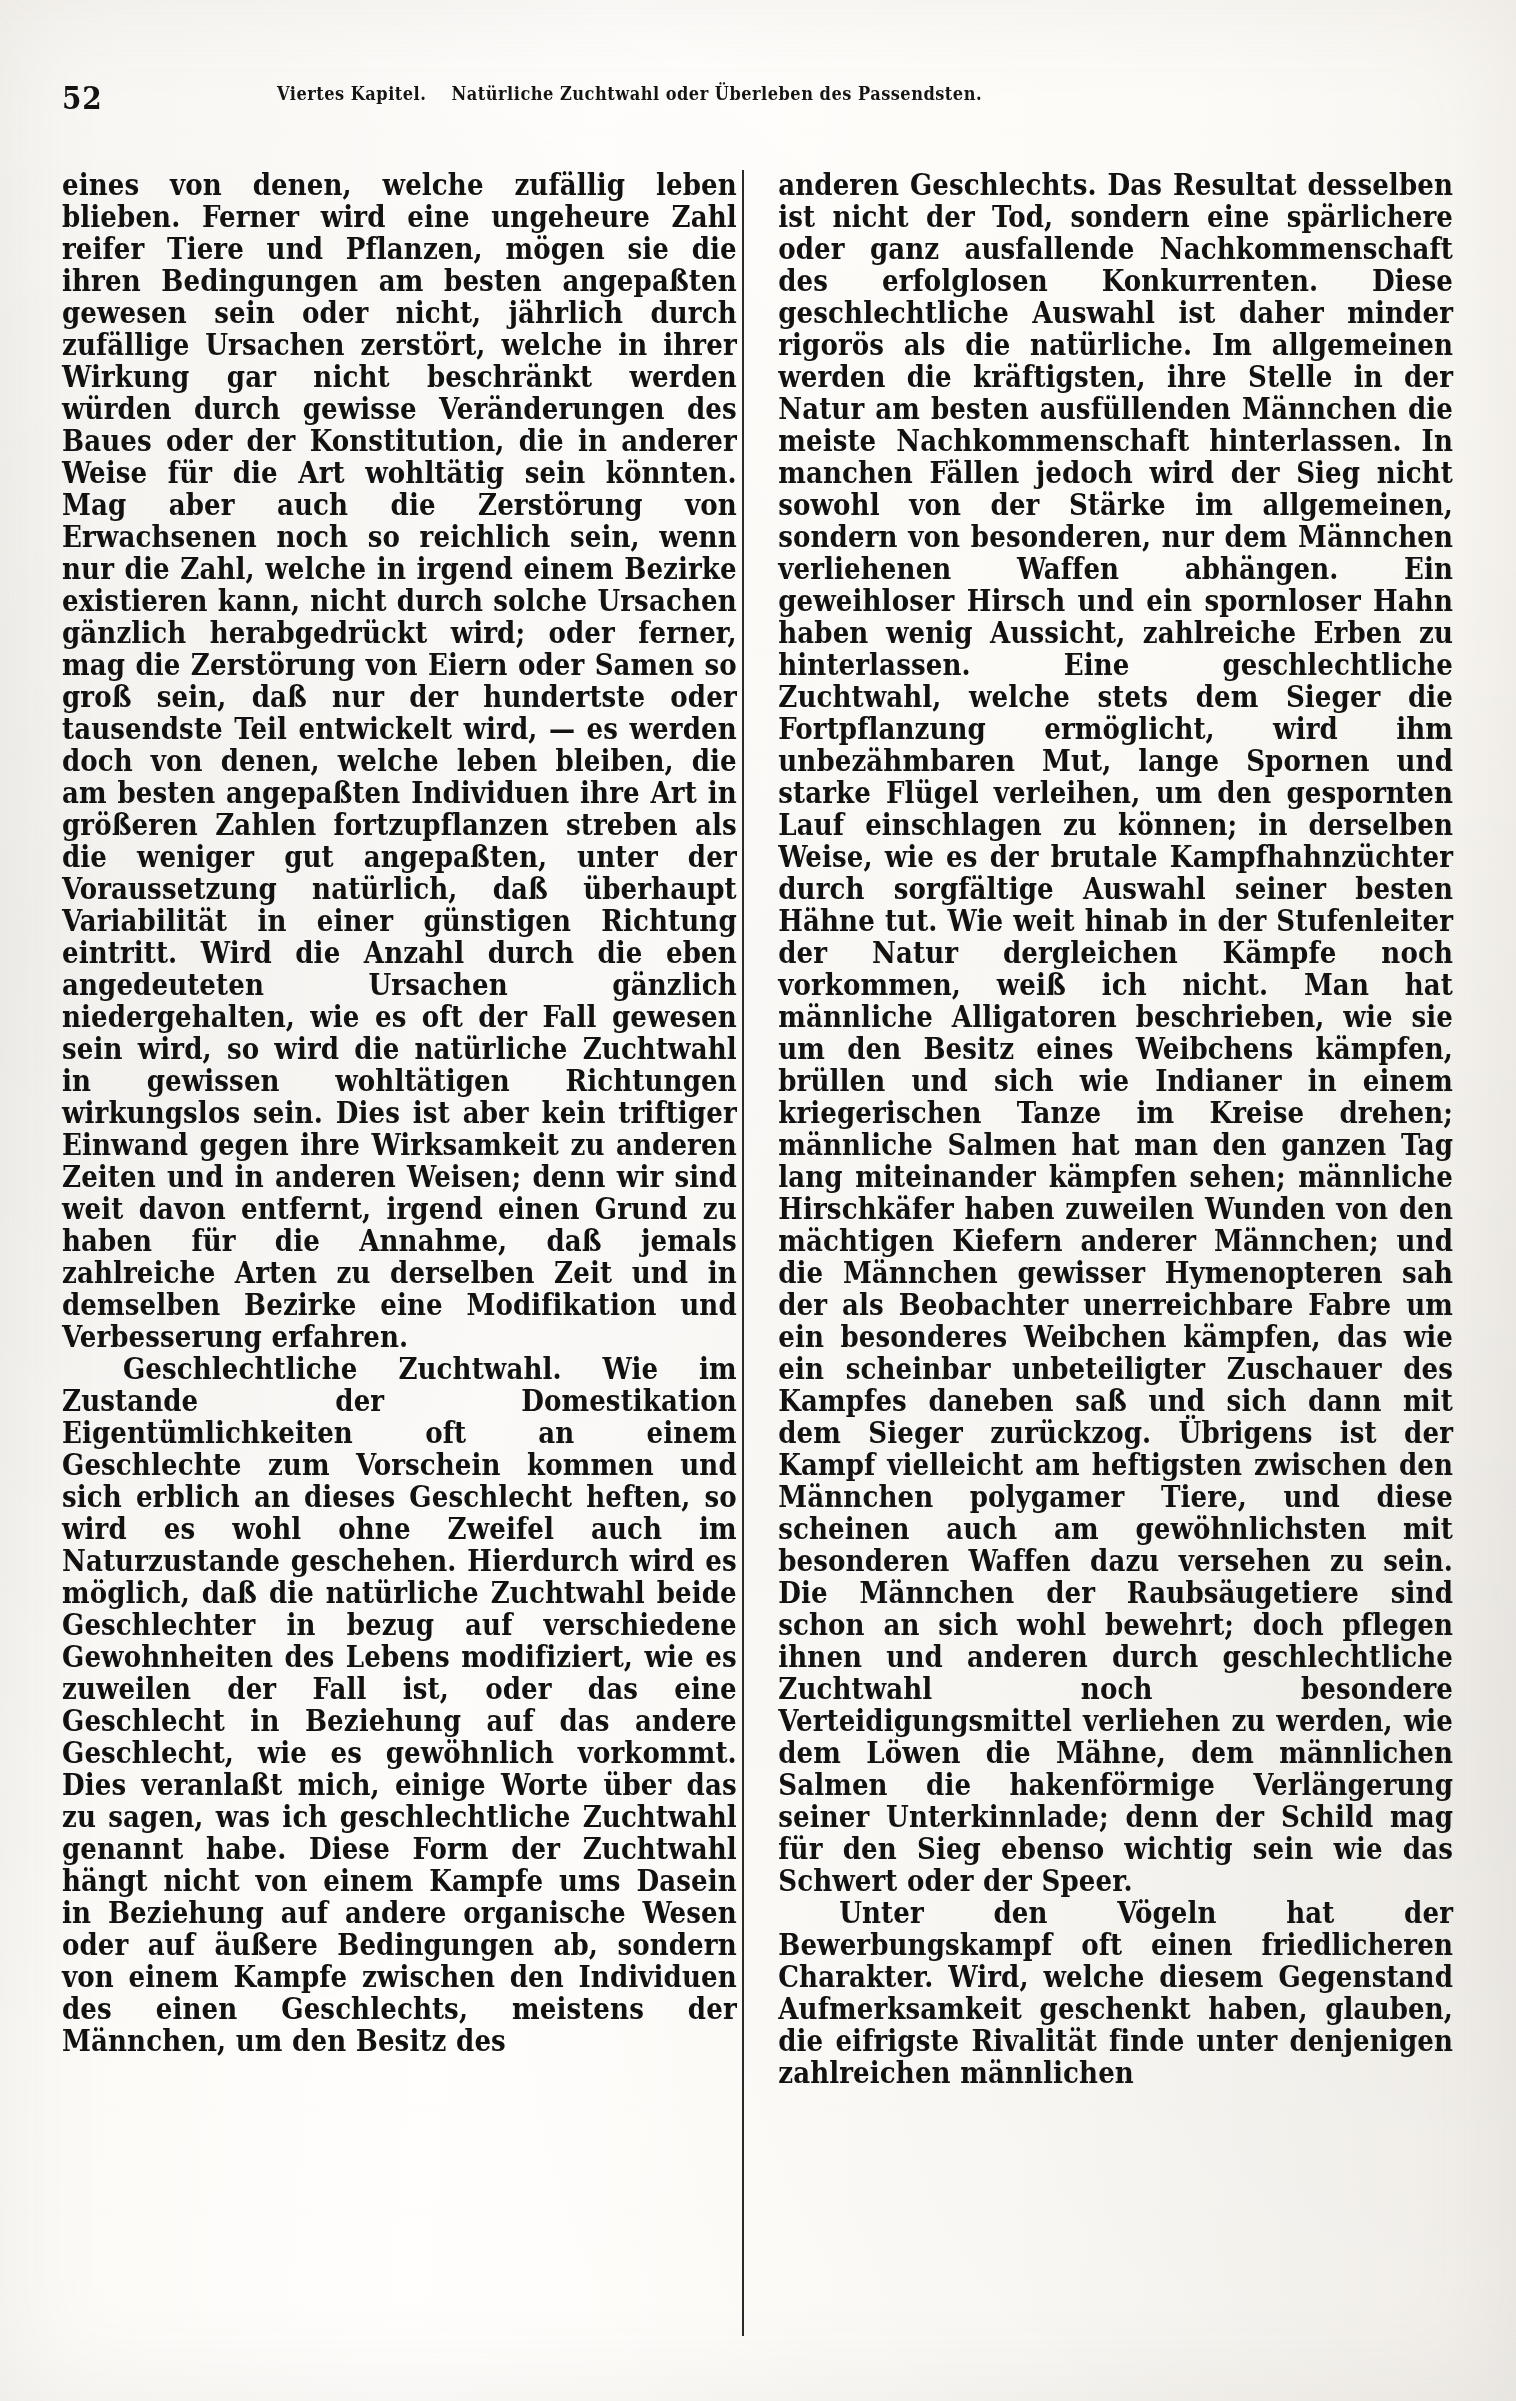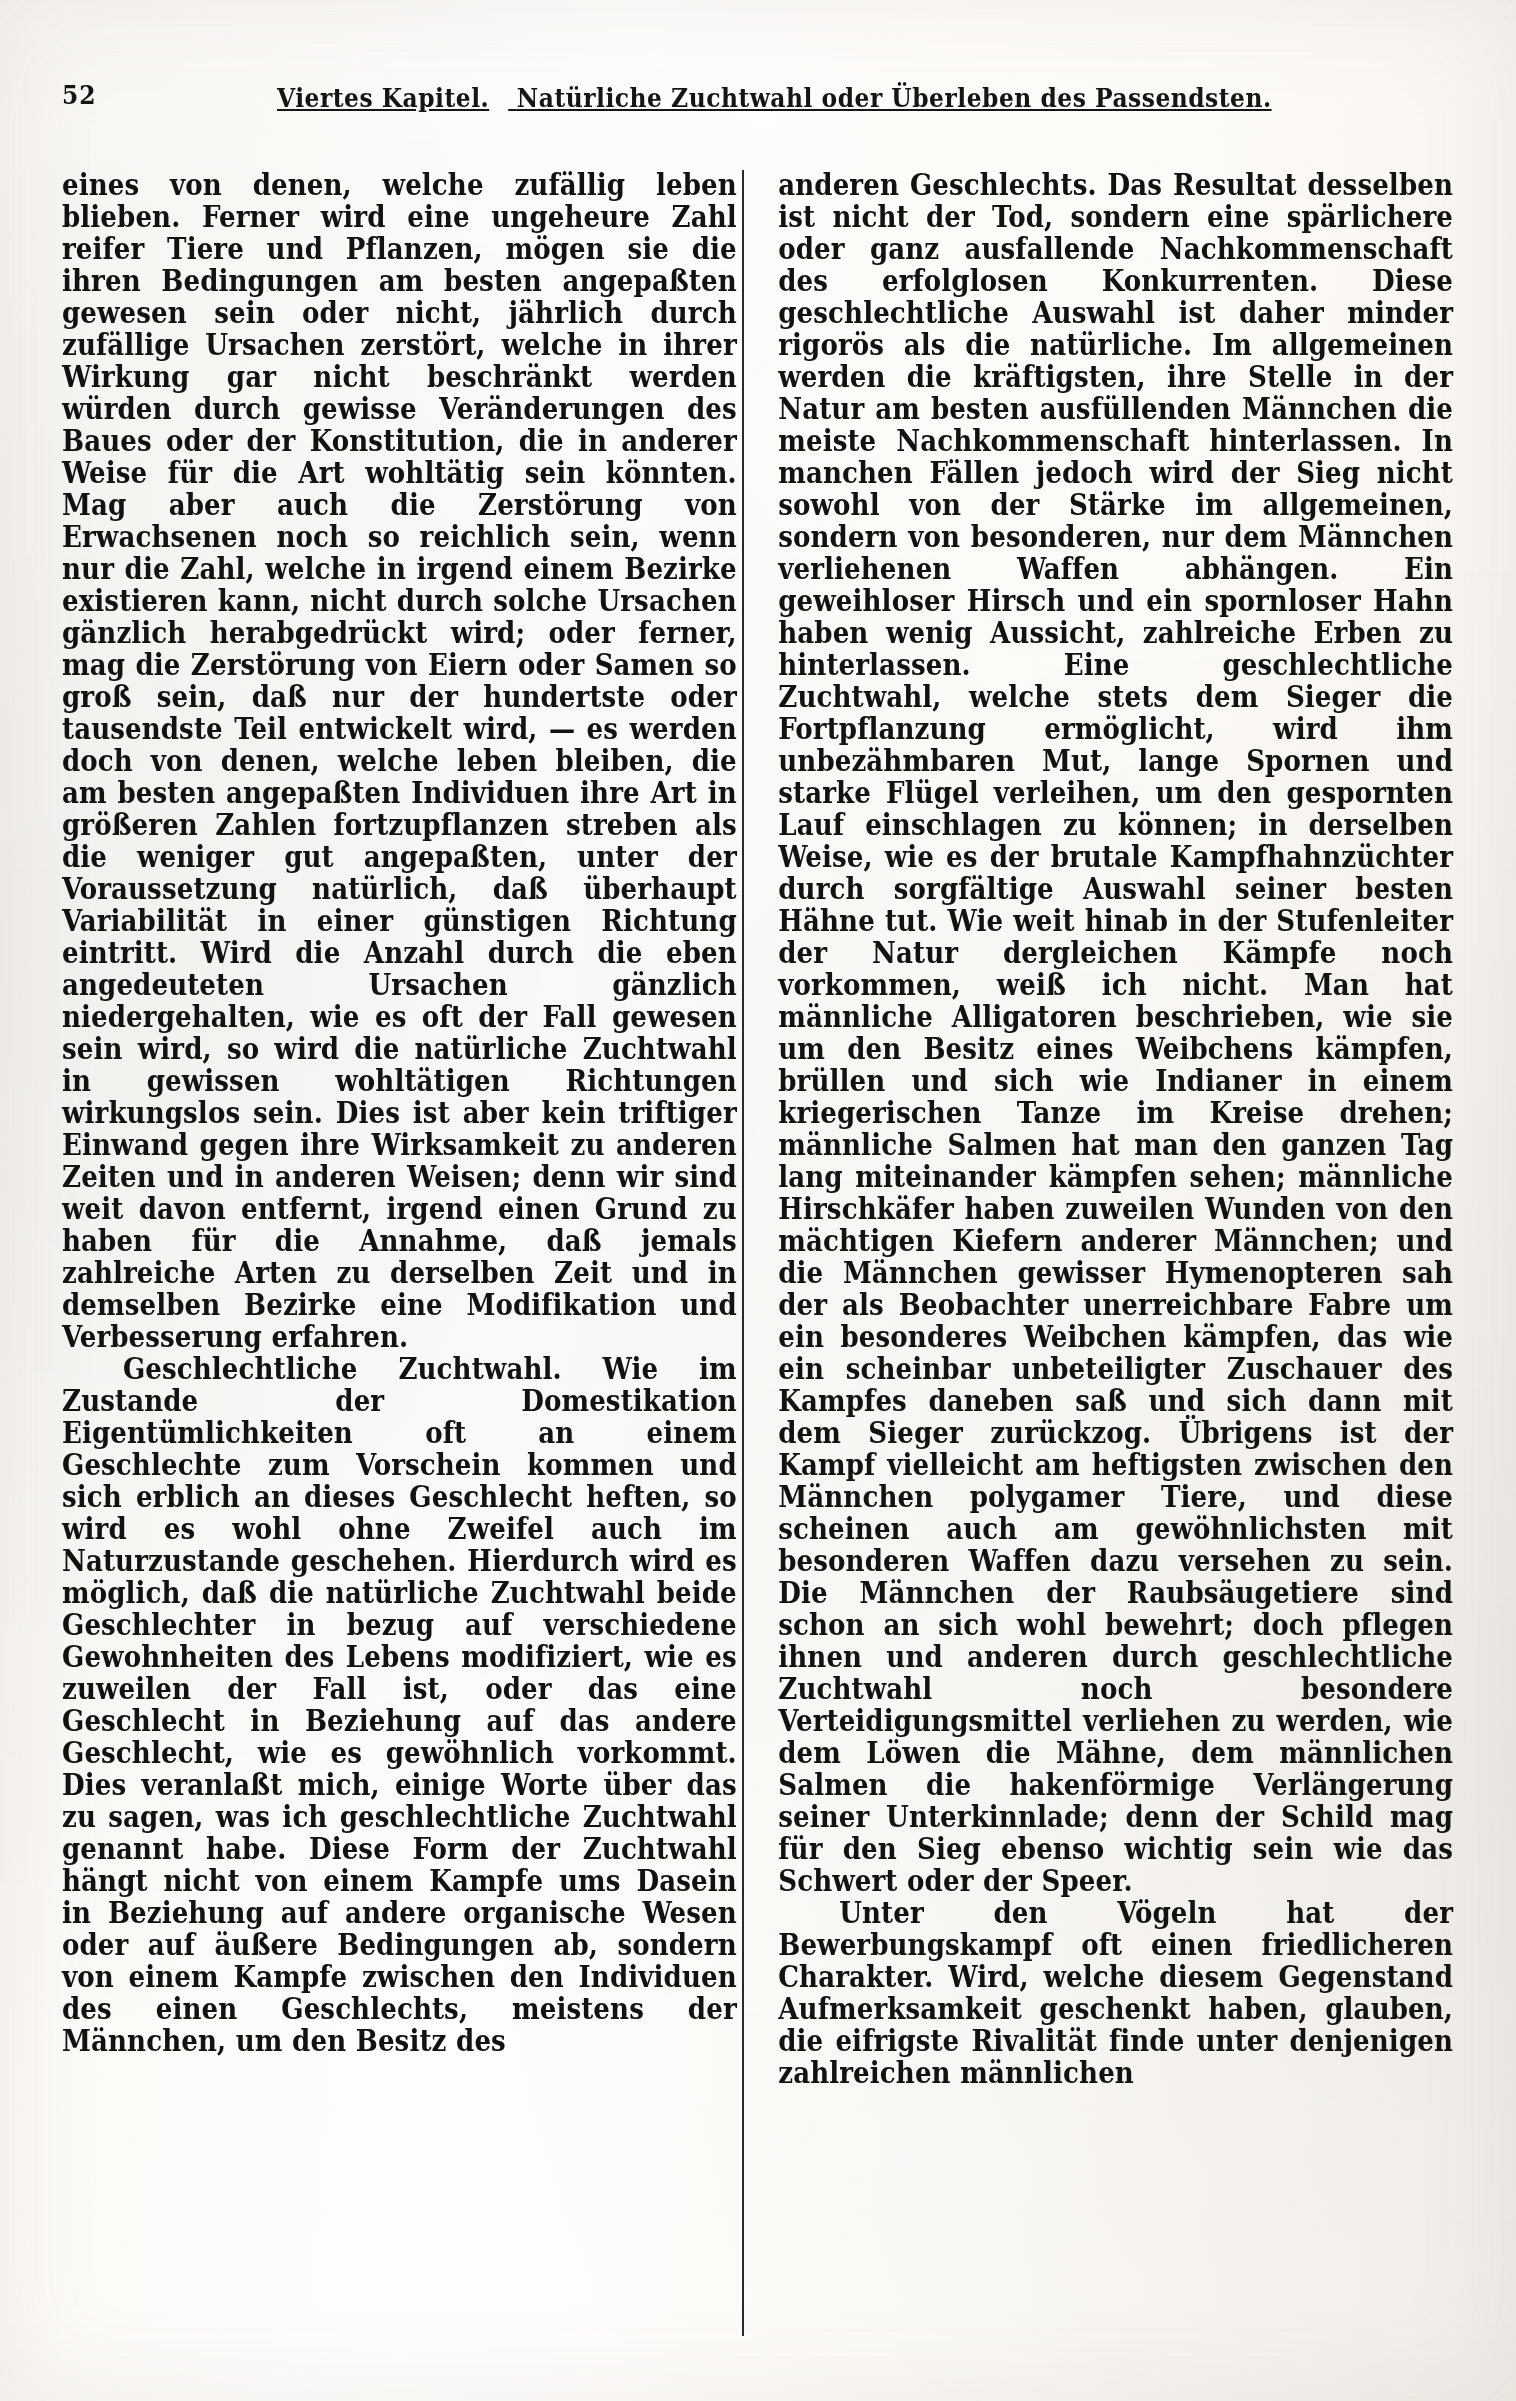--- a/index.html
+++ b/index.html
@@ -23,37 +23,36 @@
     background: #fdfcfa;
     background-image:
       radial-gradient(ellipse at 8% 40%, rgba(0,0,0,0.035) 0%, rgba(0,0,0,0) 55%),
       radial-gradient(ellipse at 96% 72%, rgba(0,0,0,0.04) 0%, rgba(0,0,0,0) 50%),
       linear-gradient(95deg, #faf8f4 0%, #fffefc 35%, #fdfbf7 70%, #f6f3ee 100%);
   }
   .folio {
     position: absolute;
     left: 62px;
     top: 80px;
-    font-size: 26px;
+    font-size: 31px;
     letter-spacing: 0.9px;
     font-family: "DejaVu Serif", serif;
     color: #141414;
   }
   .running-head {
     position: absolute;
     left: 277px;
     top: 83px;
     width: 1178px;
     font-family: "DejaVu Serif", serif;
     font-weight: 700;
-    font-size: 26px;
+    font-size: 18px;
     letter-spacing: 0.5px;
     color: #151515;
     white-space: nowrap;
-    text-decoration: underline;
   }
   .running-head .rh-chapter { margin-right: 19px; }
 
   .columns {
     position: absolute;
     left: 62px;
     top: 169px;
     width: 1391px;
     height: 2166px;
     display: flex;

